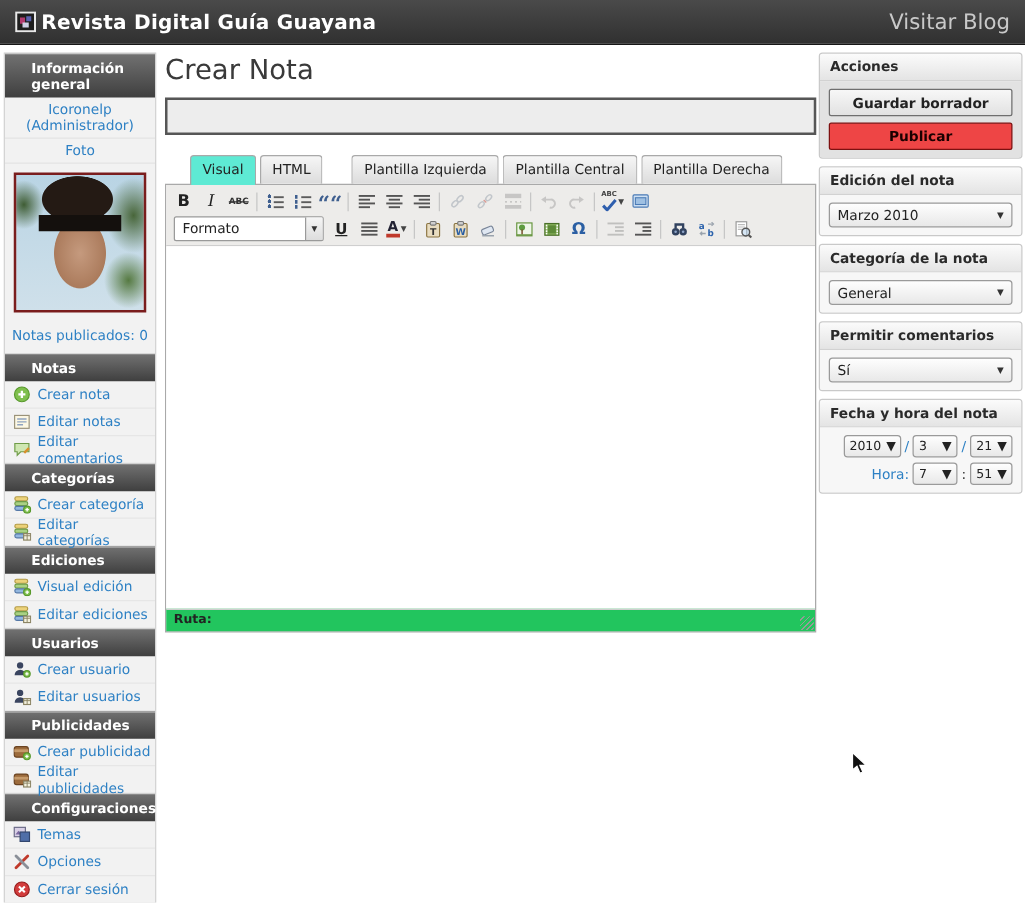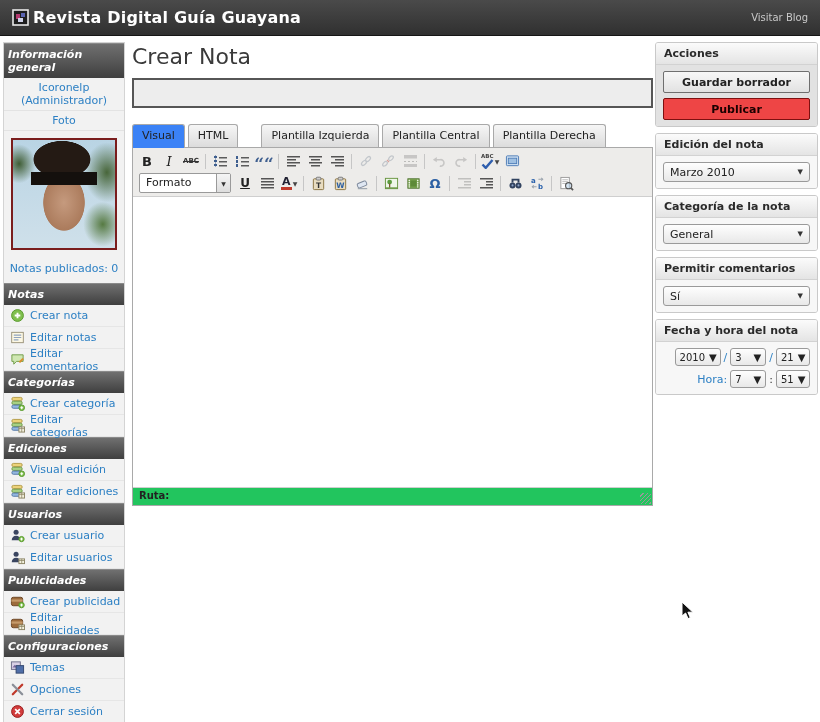--- a/index.html
+++ b/index.html
@@ -3,26 +3,26 @@
 <meta charset="utf-8">
 <style>
   html,body{margin:0;padding:0;background:#fff;}
   body{font-family:"DejaVu Sans","Liberation Sans",sans-serif;width:820px;height:722px;position:relative;overflow:hidden;color:#333;}
   .stage{position:absolute;inset:0;}
 
   
   .topbar{position:absolute;left:0;top:0;width:820px;height:36px;background:linear-gradient(#4a4a4a,#303030);border-bottom:1px solid #161616;display:flex;align-items:center;padding:12px 12px;box-sizing:border-box;}
   .logo{width:17px;height:17px;margin-right:4px;flex:0 0 auto;}
   .topbar .title{color:#fff;font-size:16px;font-weight:bold;letter-spacing:.2px;}
-  .topbar .visit{margin-left:auto;color:#c9c9c9;font-size:10px;cursor:pointer;}
+  .topbar .visit{margin-left:auto;color:#c9c9c9;font-size:17px;cursor:pointer;}
 
   
   .lsb{position:absolute;left:3px;top:42px;width:122px;font-size:11px;}
   .sb-box{background:#f2f2f2;border:1px solid #d4d4d4;}
-  .sb-head{background:linear-gradient(#707070,#3f3f3f);color:#fff;font-weight:bold;font-size:11px;padding:4px 4px;border-top:1px solid #8a8a8a;font-style:italic;}
+  .sb-head{background:linear-gradient(#707070,#3f3f3f);color:#fff;font-weight:bold;font-size:11px;padding:4px 21px;border-top:1px solid #8a8a8a;}
   .sb-row{padding:3px 4px;text-align:center;border-bottom:1px solid #e3e3e3;}
   .lnk{color:#2d80c4;text-decoration:none;cursor:pointer;}
   .photo{width:102px;height:108px;margin:7px auto 4px;border:2px solid #7a1d1d;
     background:
       linear-gradient(#14100d,#14100d) 18px 32px/66px 13px no-repeat,
       radial-gradient(34px 46px at 50% 58%,#c59a7e 0%,#ab7b5c 60%,rgba(0,0,0,0) 62%),
       radial-gradient(40px 26px at 48% 18%,#241a14 0%,#241a14 70%,rgba(0,0,0,0) 72%),
       radial-gradient(30px 40px at 92% 30%,#48663a 0%,rgba(0,0,0,0) 75%),
       radial-gradient(26px 30px at 88% 78%,#567a42 0%,rgba(0,0,0,0) 75%),
       radial-gradient(22px 26px at 6% 22%,#3f5d34 0%,rgba(0,0,0,0) 75%),
@@ -31,21 +31,21 @@
   .s-item{display:flex;align-items:center;gap:5px;padding:2px 3px 2px 6px;border-bottom:1px solid #e6e6e6;height:17px;}
   .s-item:last-child{border-bottom:none;}
   .s-ico{width:15px;height:15px;flex:0 0 auto;display:inline-flex;}
 
   
   .main{position:absolute;left:132px;top:44px;width:521px;}
   .page-title{font-size:22px;font-weight:400;color:#3a3a3a;margin:0 0 9px 0;}
   .note-title{width:100%;box-sizing:border-box;height:30px;background:#ededed;border:2px solid #565656;font-size:13px;padding:0 6px;outline:none;}
   .tabs{display:flex;align-items:flex-end;margin-top:16px;position:relative;z-index:2;}
   .tab{padding:4px 9px 5px;font-size:11px;color:#222;background:linear-gradient(#f6f6f6,#dcdcdc);border:1px solid #a9a9a9;border-bottom:none;border-radius:3px 3px 0 0;margin-right:3px;cursor:pointer;white-space:nowrap;}
-  .tab.active{background:#3b82f6;margin-bottom:-1px;padding-bottom:6px;}
+  .tab.active{background:#5eead4;margin-bottom:-1px;padding-bottom:6px;margin-left:20px;}
   .tab.gap{margin-left:20px;}
   .editor-frame{border:1px solid #a9a9a9;position:relative;z-index:1;}
   .toolbar{background:#edecea;border-bottom:1px solid #cfcfcf;padding:2px 3px;}
   .tb-row{display:flex;align-items:center;height:22px;}
   .tb{min-width:22px;height:20px;display:inline-flex;align-items:center;justify-content:center;border-radius:2px;cursor:pointer;position:relative;}
   .tb.dis{opacity:.45;cursor:default;}
   .tsep{width:1px;height:15px;background:#c6c6c6;margin:0 3px;}
   .g-b{font-weight:bold;font-size:13px;color:#222;}
   .g-i{font-style:italic;font-family:"DejaVu Serif","Liberation Serif",serif;font-size:13px;color:#222;}
   .g-abc{font-size:7px;font-weight:bold;color:#333;text-decoration:line-through;}
@@ -63,21 +63,21 @@
   .i-ul{background-image:radial-gradient(circle at 1.5px 2px,#3f5f8f 1.4px,rgba(0,0,0,0) 1.6px),radial-gradient(circle at 1.5px 6px,#3f5f8f 1.4px,rgba(0,0,0,0) 1.6px),radial-gradient(circle at 1.5px 10px,#3f5f8f 1.4px,rgba(0,0,0,0) 1.6px),linear-gradient(#5c5c5c,#5c5c5c),linear-gradient(#5c5c5c,#5c5c5c),linear-gradient(#5c5c5c,#5c5c5c);background-size:13px 12px,13px 12px,13px 12px,8px 1.5px,8px 1.5px,8px 1.5px;background-position:0 0,0 0,0 0,5px 1.5px,5px 5.5px,5px 9.5px;}
   .i-ol{background-image:linear-gradient(#3f5f8f,#3f5f8f),linear-gradient(#3f5f8f,#3f5f8f),linear-gradient(#3f5f8f,#3f5f8f),linear-gradient(#5c5c5c,#5c5c5c),linear-gradient(#5c5c5c,#5c5c5c),linear-gradient(#5c5c5c,#5c5c5c);background-size:2px 3px,2px 3px,2px 3px,8px 1.5px,8px 1.5px,8px 1.5px;background-position:0.5px 0.5px,0.5px 4.5px,0.5px 8.5px,5px 1.5px,5px 5.5px,5px 9.5px;}
   .i-al{background-image:linear-gradient(#555,#555),linear-gradient(#555,#555),linear-gradient(#555,#555),linear-gradient(#555,#555);background-size:13px 1.5px,9px 1.5px,13px 1.5px,9px 1.5px;background-position:0 1px,0 4px,0 7px,0 10px;}
   .i-ac{background-image:linear-gradient(#555,#555),linear-gradient(#555,#555),linear-gradient(#555,#555),linear-gradient(#555,#555);background-size:13px 1.5px,9px 1.5px,13px 1.5px,9px 1.5px;background-position:0 1px,2px 4px,0 7px,2px 10px;}
   .i-ar{background-image:linear-gradient(#555,#555),linear-gradient(#555,#555),linear-gradient(#555,#555),linear-gradient(#555,#555);background-size:13px 1.5px,9px 1.5px,13px 1.5px,9px 1.5px;background-position:right 0 top 1px,right 0 top 4px,right 0 top 7px,right 0 top 10px;}
   .i-aj{background-image:linear-gradient(#555,#555),linear-gradient(#555,#555),linear-gradient(#555,#555),linear-gradient(#555,#555);background-size:13px 1.5px,13px 1.5px,13px 1.5px,13px 1.5px;background-position:0 1px,0 4px,0 7px,0 10px;}
   .i-pb{background-image:linear-gradient(#9a9a9a,#9a9a9a),linear-gradient(#9a9a9a,#9a9a9a),repeating-linear-gradient(90deg,#808080 0 2px,rgba(0,0,0,0) 2px 4px);background-size:13px 3.5px,13px 3.5px,13px 1px;background-position:0 0,0 8.5px,0 5.5px;}
   .i-out{background-image:linear-gradient(#8b8b8b,#8b8b8b),linear-gradient(#8b8b8b,#8b8b8b),linear-gradient(#8b8b8b,#8b8b8b),linear-gradient(#8b8b8b,#8b8b8b);background-size:13px 1.5px,7px 1.5px,7px 1.5px,13px 1.5px;background-position:0 1px,right 0 top 4px,right 0 top 7px,0 10px;}
   .i-ind{background-image:linear-gradient(#555,#555),linear-gradient(#555,#555),linear-gradient(#555,#555),linear-gradient(#555,#555);background-size:13px 1.5px,7px 1.5px,7px 1.5px,13px 1.5px;background-position:0 1px,right 0 top 4px,right 0 top 7px,0 10px;}
 
-  .fmt{display:inline-flex;align-items:stretch;height:18px;border:1px solid #9a9a9a;background:#fff;border-radius:2px;margin:0 3px;cursor:pointer;}
+  .fmt{display:inline-flex;align-items:stretch;height:18px;border:1px solid #9a9a9a;background:#fff;border-radius:2px;margin:0 3px;cursor:pointer;gap:28px;}
   .fmt .fl{font-size:11px;color:#222;padding:2px 6px;width:64px;}
   .fmt .fc2{width:13px;display:flex;align-items:center;justify-content:center;background:linear-gradient(#f5f5f5,#ddd);border-left:1px solid #9a9a9a;font-size:6px;color:#333;}
 
   .canvas{height:290px;background:#fff;cursor:text;}
   .ruta{height:18px;background:#22c55e;border-top:1px solid #cfcfcf;font-size:10px;font-weight:bold;color:#222;padding:2px 6px;box-sizing:border-box;position:relative;}
   .grip{position:absolute;right:1px;bottom:1px;width:11px;height:11px;background:repeating-linear-gradient(135deg,rgba(0,0,0,0) 0 2px,#999 2px 3px);cursor:nwse-resize;}
 
   
   .rcol{position:absolute;left:655px;top:42px;width:163px;display:flex;flex-direction:column;gap:6px;font-size:11px;}
   .pbox{border:1px solid #c9c9c9;border-radius:3px;overflow:hidden;background:#f6f6f6;}

